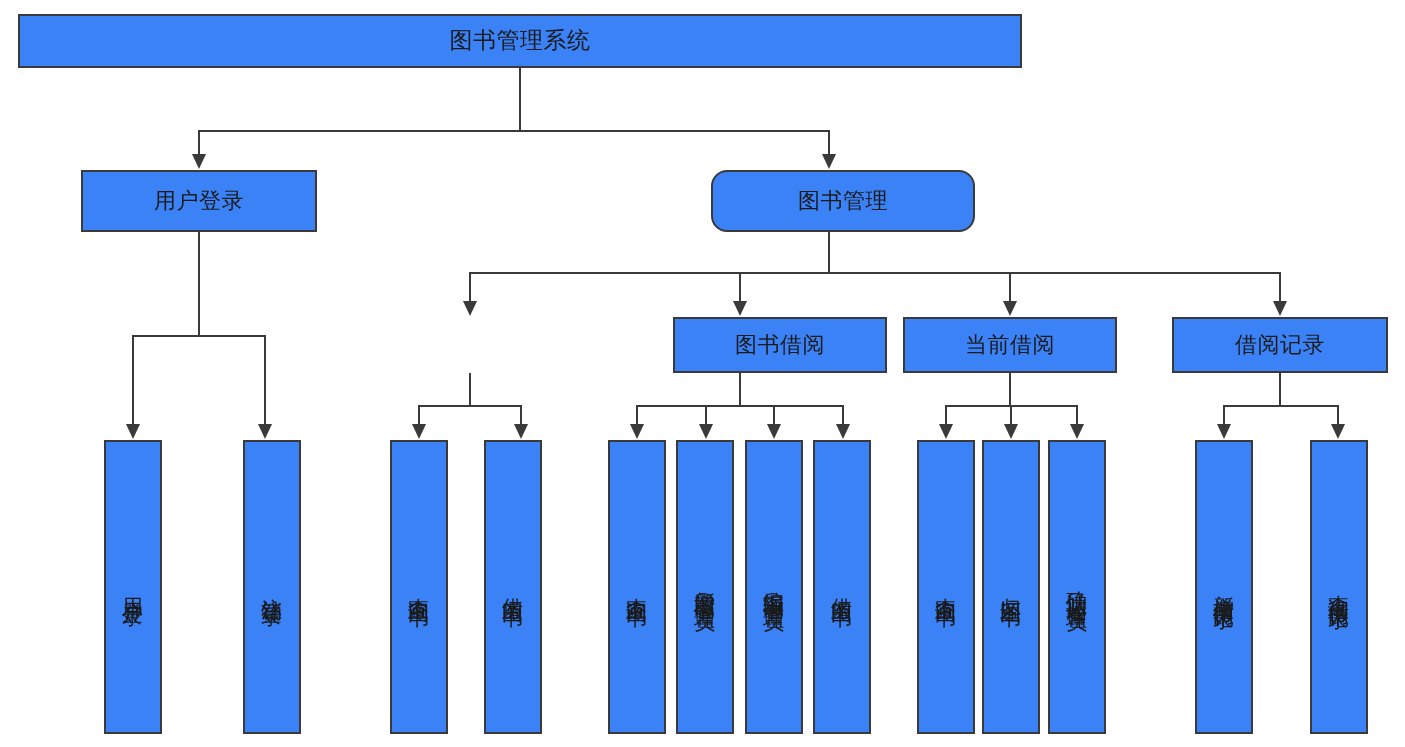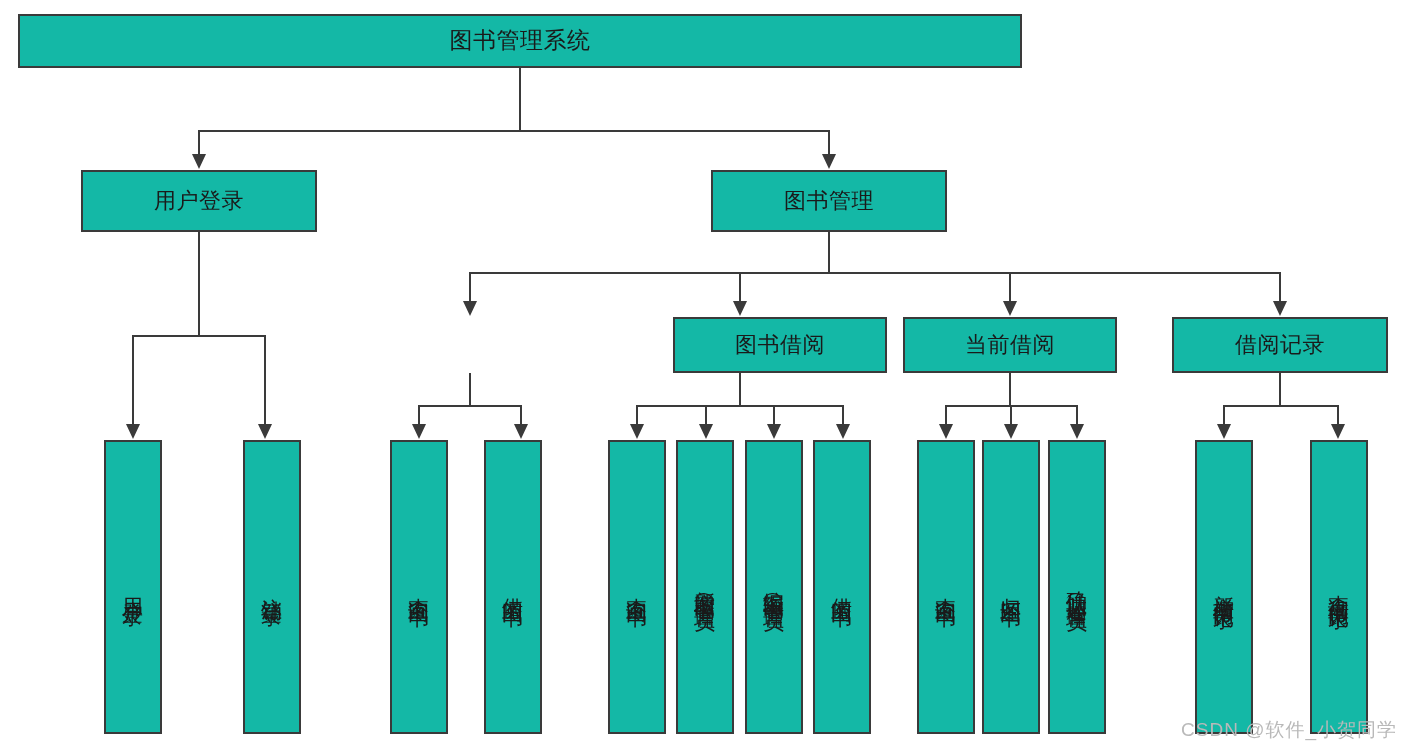--- a/index.html
+++ b/index.html
@@ -9,21 +9,21 @@
     background:#ffffff;
     font-family:"Liberation Sans","DejaVu Sans",sans-serif;
     overflow:hidden;
   }
   #diagram-root{position:relative;width:1405px;height:747px;}
 
   
   .node{
     position:absolute;
     box-sizing:border-box;
-    background:#14b8a6;
+    background:#3b82f6;
     border:2px solid #3a3a3a;
     display:flex;
     align-items:center;
     justify-content:center;
     color:#1a1a1a;
   }
   .node .label{
     display:block;
     text-align:center;
     line-height:1.18;
@@ -94,21 +94,21 @@
   <div class="edge h" style="left:198px;top:130px;width:632px;"></div>
   <div class="edge v" style="left:198px;top:130px;height:25px;"></div>
   <div class="edge v" style="left:828px;top:130px;height:25px;"></div>
   <div class="arrow" style="left:192px;top:154px;"></div>
   <div class="arrow" style="left:822px;top:154px;"></div>
 
   <div class="node horiz" style="left:81px;top:170px;width:236px;height:62px;">
     <span class="label">用户登录</span>
   </div>
 
-  <div class="node horiz" style="left:711px;top:170px;width:236px;height:62px;">
+  <div class="node horiz" style="left:711px;top:170px;width:264px;height:62px;border-radius:16px;">
     <span class="label">图书管理</span>
   </div>
 
   <div class="edge v" style="left:198px;top:232px;height:103px;"></div>
   <div class="edge h" style="left:132px;top:335px;width:134px;"></div>
   <div class="edge v" style="left:132px;top:335px;height:90px;"></div>
   <div class="edge v" style="left:264px;top:335px;height:90px;"></div>
   <div class="arrow" style="left:126px;top:424px;"></div>
   <div class="arrow" style="left:258px;top:424px;"></div>
 
@@ -204,15 +204,14 @@
     <span class="label">确认归还（管理员）</span>
   </div>
 
   <div class="node vert" style="left:1195px;top:440px;width:58px;height:294px;">
     <span class="label">新增借阅记录</span>
   </div>
   <div class="node vert" style="left:1310px;top:440px;width:58px;height:294px;">
     <span class="label">查询借阅记录</span>
   </div>
 
-  <div id="watermark">CSDN @软件_小贺同学</div>
 
 </div>
 
 </body></html>

